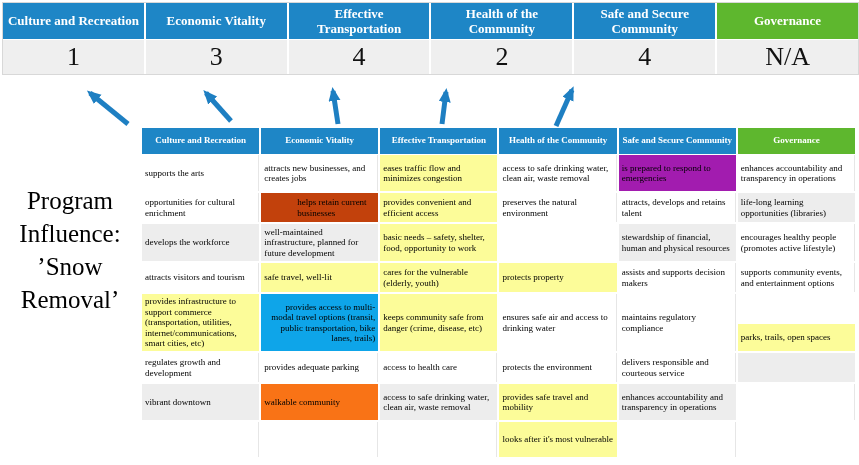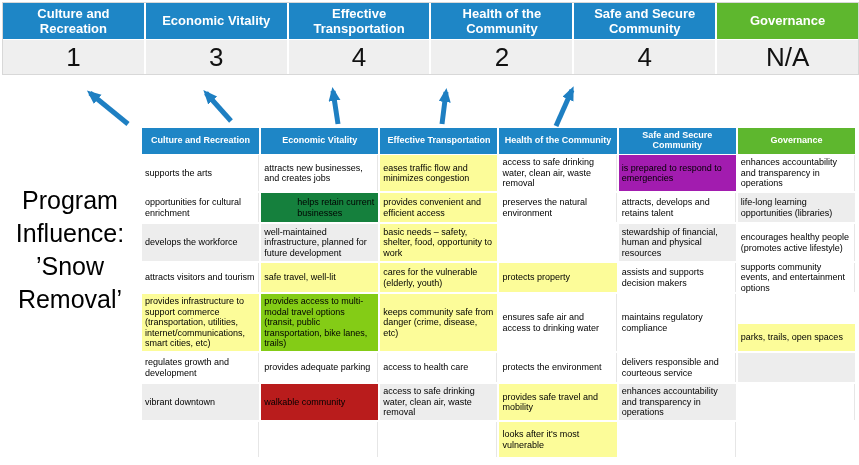--- a/index.html
+++ b/index.html
@@ -1,18 +1,18 @@
 <!DOCTYPE html>
 <html><head>
 <meta charset="utf-8">
 <style>
   html,body{margin:0;padding:0;background:#fff;}
   .stage{
     position:relative;width:859px;height:465px;background:#fff;overflow:hidden;
-    font-family:Liberation Sans, sans-serif;color:#000;
+    font-family:Liberation Serif, serif;color:#000;
   }
   
   .summary{
     position:absolute;left:2px;top:2px;width:855px;
     display:grid;grid-template-columns:repeat(6,1fr);grid-template-rows:36px 34px;
     gap:1px 2px;background:#fff;border:1px solid #d8d8d8;
   }
   .summary-header{
     display:flex;align-items:center;justify-content:center;text-align:center;
     color:#fff;font-weight:bold;font-size:13px;line-height:1.18;padding:1px 4px;
@@ -92,51 +92,51 @@
       <div class="m-head" style="background: rgb(30, 134, 198);">Health of the Community</div>
       <div class="m-head" style="background: rgb(30, 134, 198);">Safe and Secure Community</div>
       <div class="m-head" style="background: rgb(94, 183, 46);">Governance</div>
       <div class="m-cell plain">supports the arts</div>
       <div class="m-cell plain">attracts new businesses, and creates jobs</div>
       <div class="m-cell" style="background: rgb(252, 252, 153);">eases traffic flow and minimizes congestion</div>
       <div class="m-cell plain">access to safe drinking water, clean air, waste removal</div>
       <div class="m-cell" style="background: #a21caf;">is prepared to respond to emergencies</div>
       <div class="m-cell plain">enhances accountability and transparency in operations</div>
       <div class="m-cell plain">opportunities for cultural enrichment</div>
-      <div class="m-cell" style="background: #15803d; padding-left: 36px;">helps retain current businesses</div>
+      <div class="m-cell" style="background: #c2410c; padding-left: 36px;">helps retain current businesses</div>
       <div class="m-cell" style="background: rgb(252, 252, 153);">provides convenient and efficient access</div>
       <div class="m-cell plain">preserves the natural environment</div>
       <div class="m-cell plain">attracts, develops and retains talent</div>
       <div class="m-cell" style="background: rgb(237, 237, 237);">life-long learning opportunities (libraries)</div>
       <div class="m-cell" style="background: rgb(237, 237, 237);">develops the workforce</div>
       <div class="m-cell" style="background: rgb(237, 237, 237);">well-maintained infrastructure, planned for future development</div>
       <div class="m-cell" style="background: rgb(252, 252, 153);">basic needs – safety, shelter, food, opportunity to work</div>
       <div class="m-cell" style="background: #22c55e; margin-top: 45px;">reduces crime</div>
       <div class="m-cell" style="background: rgb(237, 237, 237);">stewardship of financial, human and physical resources</div>
       <div class="m-cell plain">encourages healthy people (promotes active lifestyle)</div>
       <div class="m-cell plain">attracts visitors and tourism</div>
       <div class="m-cell" style="background: rgb(252, 252, 153);">safe travel, well-lit</div>
       <div class="m-cell" style="background: rgb(252, 252, 153);">cares for the vulnerable (elderly, youth)</div>
       <div class="m-cell" style="background: rgb(252, 252, 153);">protects property</div>
       <div class="m-cell plain">assists and supports decision makers</div>
       <div class="m-cell plain">supports community events, and entertainment options</div>
       <div class="m-cell" style="background: rgb(252, 252, 153);">provides infrastructure to support commerce (transportation, utilities, internet/communications, smart cities, etc)</div>
-      <div class="m-cell" style="background: #84cc16;">provides access to multi-modal travel options (transit, public transportation, bike lanes, trails)</div>
+      <div class="m-cell" style="background: #0ea5e9; text-align: right;">provides access to multi-modal travel options (transit, public transportation, bike lanes, trails)</div>
       <div class="m-cell" style="background: rgb(252, 252, 153);">keeps community safe from danger (crime, disease, etc)</div>
       <div class="m-cell plain">ensures safe air and access to drinking water</div>
       <div class="m-cell plain">maintains regulatory compliance</div>
       <div class="m-cell" style="background: rgb(252, 252, 153); margin-top: 30px;">parks, trails, open spaces</div>
       <div class="m-cell plain">regulates growth and development</div>
       <div class="m-cell plain">provides adequate parking</div>
       <div class="m-cell plain">access to health care</div>
       <div class="m-cell plain">protects the environment</div>
       <div class="m-cell plain">delivers responsible and courteous service</div>
       <div class="m-cell" style="background: rgb(237, 237, 237);"></div>
       <div class="m-cell" style="background: rgb(237, 237, 237);">vibrant downtown</div>
-      <div class="m-cell" style="background: #b91c1c;">walkable community</div>
+      <div class="m-cell" style="background: #f97316;">walkable community</div>
       <div class="m-cell" style="background: rgb(237, 237, 237);">access to safe drinking water, clean air, waste removal</div>
       <div class="m-cell" style="background: rgb(252, 252, 153);">provides safe travel and mobility</div>
       <div class="m-cell" style="background: rgb(237, 237, 237);">enhances accountability and transparency in operations</div>
       <div class="m-cell plain"></div>
       <div class="m-cell plain"></div>
       <div class="m-cell plain"></div>
       <div class="m-cell plain"></div>
       <div class="m-cell" style="background: rgb(252, 252, 153);">looks after it's most vulnerable</div>
       <div class="m-cell plain"></div>
     </div>

